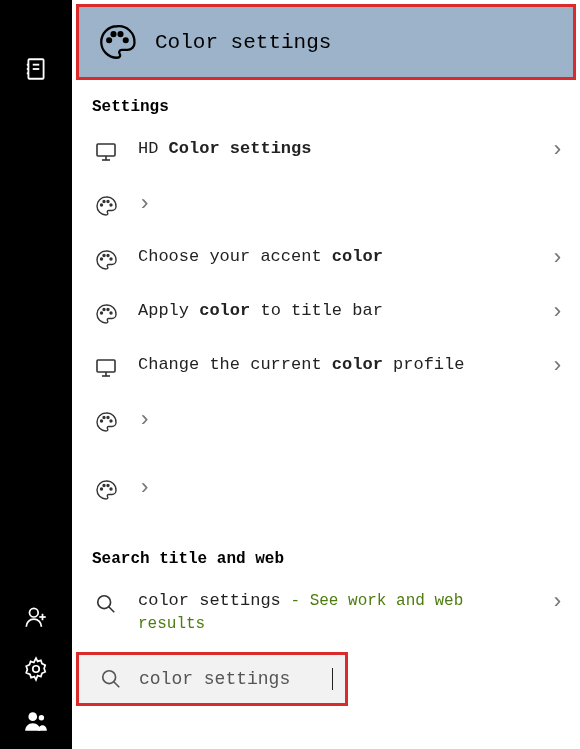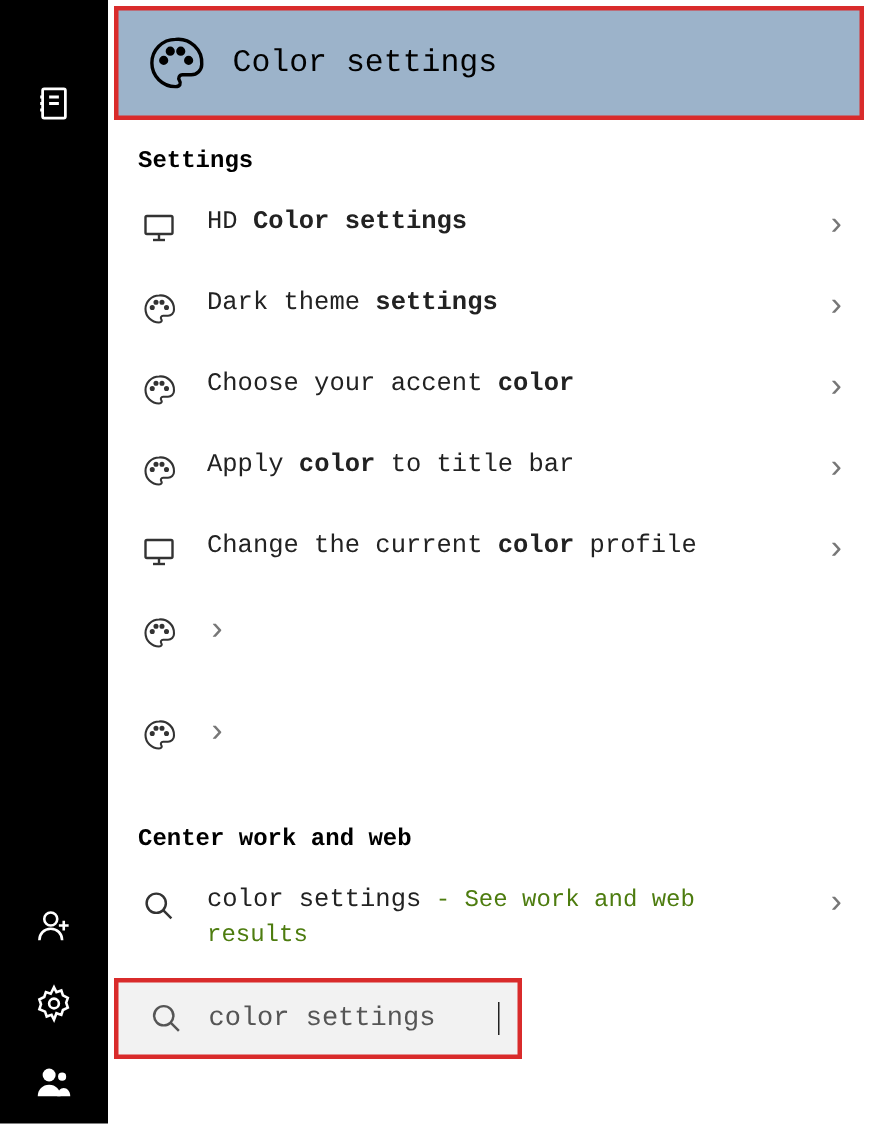--- a/index.html
+++ b/index.html
@@ -170,21 +170,20 @@
       <div class="result-item">
         <div class="result-icon">
           <svg width="24" height="24" viewBox="0 0 24 24" fill="none" stroke="#333" stroke-width="1.4">
             <path d="M12 3a9 9 0 100 18c1.8 0 2.2-1.3 1.5-2.3-.6-.9-.1-2.2 1.2-2.2H18a4 4 0 004-4 9 9 0 00-10-9.5z"></path>
             <circle cx="7.5" cy="11" r="1" fill="#333"></circle>
             <circle cx="10" cy="7.5" r="1" fill="#333"></circle>
             <circle cx="14" cy="7.5" r="1" fill="#333"></circle>
             <circle cx="17" cy="11" r="1" fill="#333"></circle>
           </svg>
         </div>
-        <div class="result-text">Dark theme <b>settings</b></div>
         <div class="chevron">›</div>
       </div>
       <div class="result-item">
         <div class="result-icon">
           <svg width="24" height="24" viewBox="0 0 24 24" fill="none" stroke="#333" stroke-width="1.4">
             <path d="M12 3a9 9 0 100 18c1.8 0 2.2-1.3 1.5-2.3-.6-.9-.1-2.2 1.2-2.2H18a4 4 0 004-4 9 9 0 00-10-9.5z"></path>
             <circle cx="7.5" cy="11" r="1" fill="#333"></circle>
             <circle cx="10" cy="7.5" r="1" fill="#333"></circle>
             <circle cx="14" cy="7.5" r="1" fill="#333"></circle>
             <circle cx="17" cy="11" r="1" fill="#333"></circle>
@@ -236,21 +235,21 @@
             <circle cx="7.5" cy="11" r="1" fill="#333"></circle>
             <circle cx="10" cy="7.5" r="1" fill="#333"></circle>
             <circle cx="14" cy="7.5" r="1" fill="#333"></circle>
             <circle cx="17" cy="11" r="1" fill="#333"></circle>
           </svg>
         </div>
         <div class="chevron">›</div>
       </div>
     </div>
 
-  <div class="section-header">Center work and web</div>
+  <div class="section-header">Search title and web</div>
   <div class="result-item">
     <div class="result-icon">
       <svg width="22" height="22" viewBox="0 0 24 24" fill="none" stroke="#333" stroke-width="1.8">
         <circle cx="10" cy="10" r="7"></circle>
           <line x1="15" y1="15" x2="21" y2="21"></line>
       </svg>
     </div>
     <div class="result-text">
       <span>color settings</span><span class="search-web-sub"> - See work and web results</span>
     </div>

